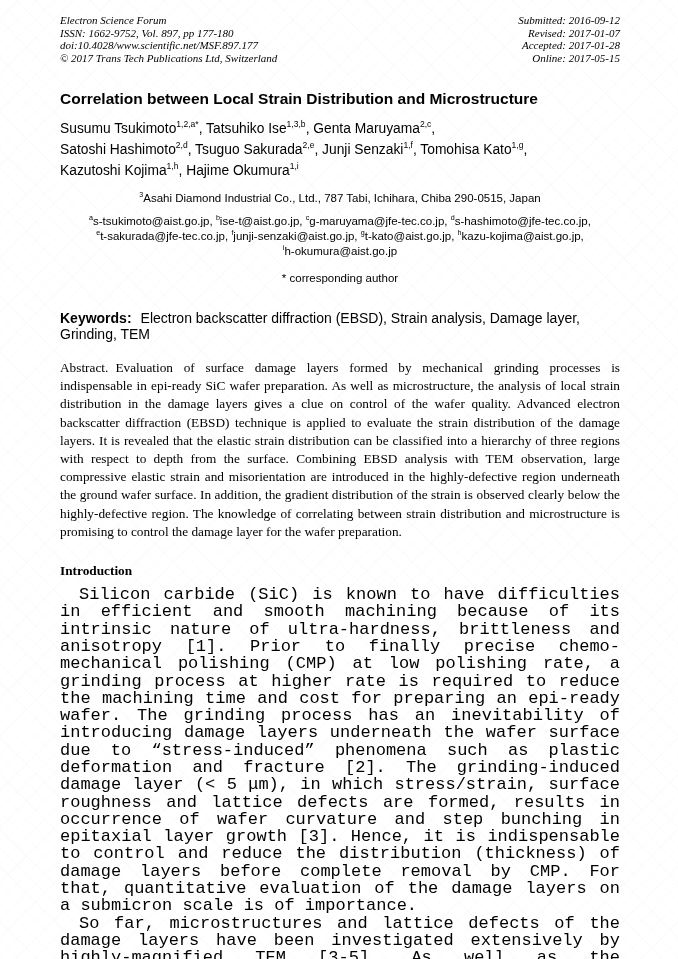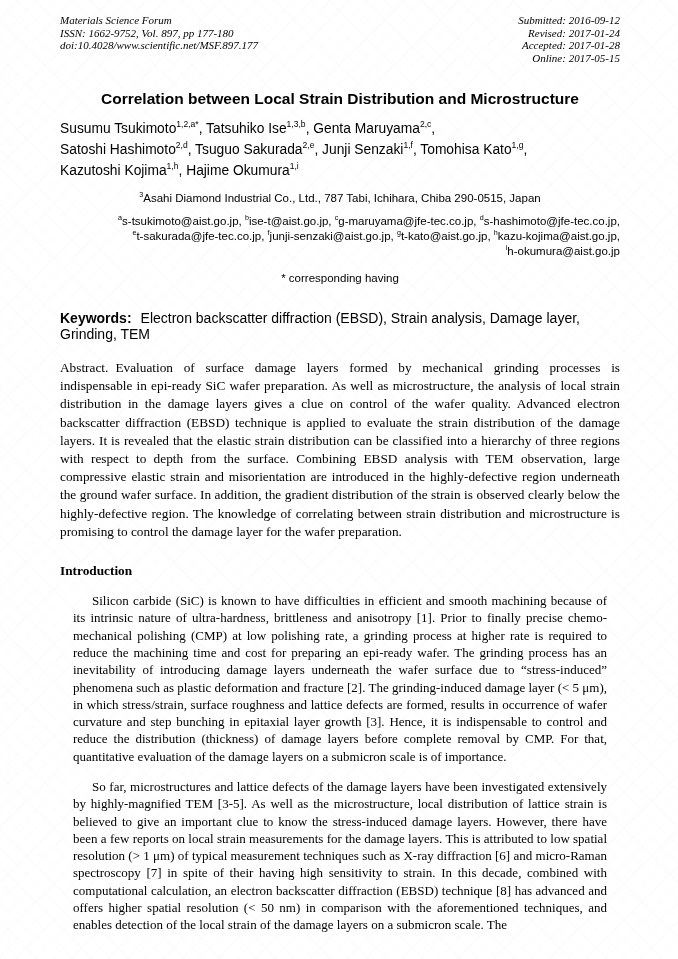--- a/index.html
+++ b/index.html
@@ -10,37 +10,37 @@
     background-image:
       repeating-linear-gradient(45deg, rgba(130,130,150,0.028) 0 1px, transparent 1px 13px),
       repeating-linear-gradient(-45deg, rgba(130,130,150,0.028) 0 1px, transparent 1px 13px);
   }
   .pub-header { display:flex; justify-content:space-between;
     font-family:"Liberation Serif", serif; font-style:italic;
     font-size:11px; line-height:12.5px; }
   .pub-right { text-align:right; }
   .title {
     font-family:"Liberation Sans", sans-serif; font-weight:bold;
-    font-size:15.5px; line-height:21px; text-align:center;
+    font-size:15.5px; line-height:21px; text-align:left;
     margin:24px 0 9px 0;
   }
   .authors {
     font-family:"Liberation Sans", sans-serif;
     font-size:13.8px; line-height:21px; 
   }
   .affiliations { margin-top:10px; }
   .affiliation {
     font-family:"Liberation Sans", sans-serif;
     font-size:11.5px; line-height:15px; text-align:center;
     margin:6px 0;
   }
   .emails { margin-top:8px; }
   .email-line {
     font-family:"Liberation Sans", sans-serif;
-    font-size:11.5px; line-height:15px; text-align:right;
+    font-size:11.5px; line-height:15px; text-align:center;
   }
   .corresponding {
     font-family:"Liberation Sans", sans-serif;
     font-size:11.5px; text-align:center; margin-top:13px;
   }
   .keywords {
     font-family:"Liberation Sans", sans-serif;
     font-size:14px; margin-top:26px; text-align:left;
   }
   .keywords .kw-label { font-weight:bold; margin-right:9px; }
@@ -48,41 +48,42 @@
     font-family:"Liberation Serif", serif;
     font-size:13.3px; line-height:18.2px; text-align:justify;
     margin:17px 0 0 0;
   }
   .abstract .ab-label { font-weight:normal; margin-right:7px; }
   .intro-heading {
     font-family:"Liberation Serif", serif; font-weight:bold;
     font-size:13.3px; margin:22px 0 7px 0;
   }
   .body-par {
-    font-family:Liberation Serif, serif;
-    font-size:13px; line-height:17.3px; text-align:justify;
-    margin:13px; text-indent:19px;
+    font-family:Liberation Mono, monospace;
+    font-size:17px; line-height:17.3px; text-align:justify;
+    margin:0; text-indent:19px;
   }
   sup { font-size:0.62em; line-height:0; vertical-align:super; letter-spacing:0; }
   .overbar { text-decoration:overline; }
 </style>
 </head>
 <body>
 
 <div class="page">
 
   <header class="pub-header">
     <div class="pub-left">
-      <div>Materials Science Forum</div>
+      <div>Electron Science Forum</div>
       <div>ISSN: 1662-9752, Vol. 897, pp 177-180</div>
       <div>doi:10.4028/www.scientific.net/MSF.897.177</div>
+      <div>© 2017 Trans Tech Publications Ltd, Switzerland</div>
     </div>
     <div class="pub-right">
       <div>Submitted: 2016-09-12</div>
-      <div>Revised: 2017-01-24</div>
+      <div>Revised: 2017-01-07</div>
       <div>Accepted: 2017-01-28</div>
       <div>Online: 2017-05-15</div>
     </div>
   </header>
 
   <h1 class="title">
     <span>Correlation between Local Strain Distribution and Microstructure</span><br>
   </h1>
 
   <div class="authors">
@@ -94,21 +95,21 @@
   <div class="affiliations">
     <p class="affiliation"><sup>3</sup>Asahi Diamond Industrial Co., Ltd., 787 Tabi, Ichihara, Chiba 290-0515, Japan</p>
   </div>
 
   <div class="emails">
     <div class="email-line"><sup>a</sup>s-tsukimoto@aist.go.jp, <sup>b</sup>ise-t@aist.go.jp, <sup>c</sup>g-maruyama@jfe-tec.co.jp, <sup>d</sup>s-hashimoto@jfe-tec.co.jp,</div>
     <div class="email-line"><sup>e</sup>t-sakurada@jfe-tec.co.jp, <sup>f</sup>junji-senzaki@aist.go.jp, <sup>g</sup>t-kato@aist.go.jp, <sup>h</sup>kazu-kojima@aist.go.jp,</div>
     <div class="email-line"><sup>i</sup>h-okumura@aist.go.jp</div>
   </div>
 
-  <div class="corresponding">* corresponding having</div>
+  <div class="corresponding">* corresponding author</div>
 
   <div class="keywords">
     <span class="kw-label">Keywords:</span><span>Electron backscatter diffraction (EBSD), Strain analysis, Damage layer, Grinding, TEM</span>
   </div>
 
   <p class="abstract">
     <span class="ab-label">Abstract.</span><span>Evaluation of surface damage layers formed by mechanical grinding processes is indispensable in epi-ready SiC wafer preparation. As well as microstructure, the analysis of local strain distribution in the damage layers gives a clue on control of the wafer quality. Advanced electron backscatter diffraction (EBSD) technique is applied to evaluate the strain distribution of the damage layers. It is revealed that the elastic strain distribution can be classified into a hierarchy of three regions with respect to depth from the surface. Combining EBSD analysis with TEM observation, large compressive elastic strain and misorientation are introduced in the highly-defective region underneath the ground wafer surface. In addition, the gradient distribution of the strain is observed clearly below the highly-defective region. The knowledge of correlating between strain distribution and microstructure is promising to control the damage layer for the wafer preparation.</span>
   </p>
 
   <h2 class="intro-heading">Introduction</h2>

